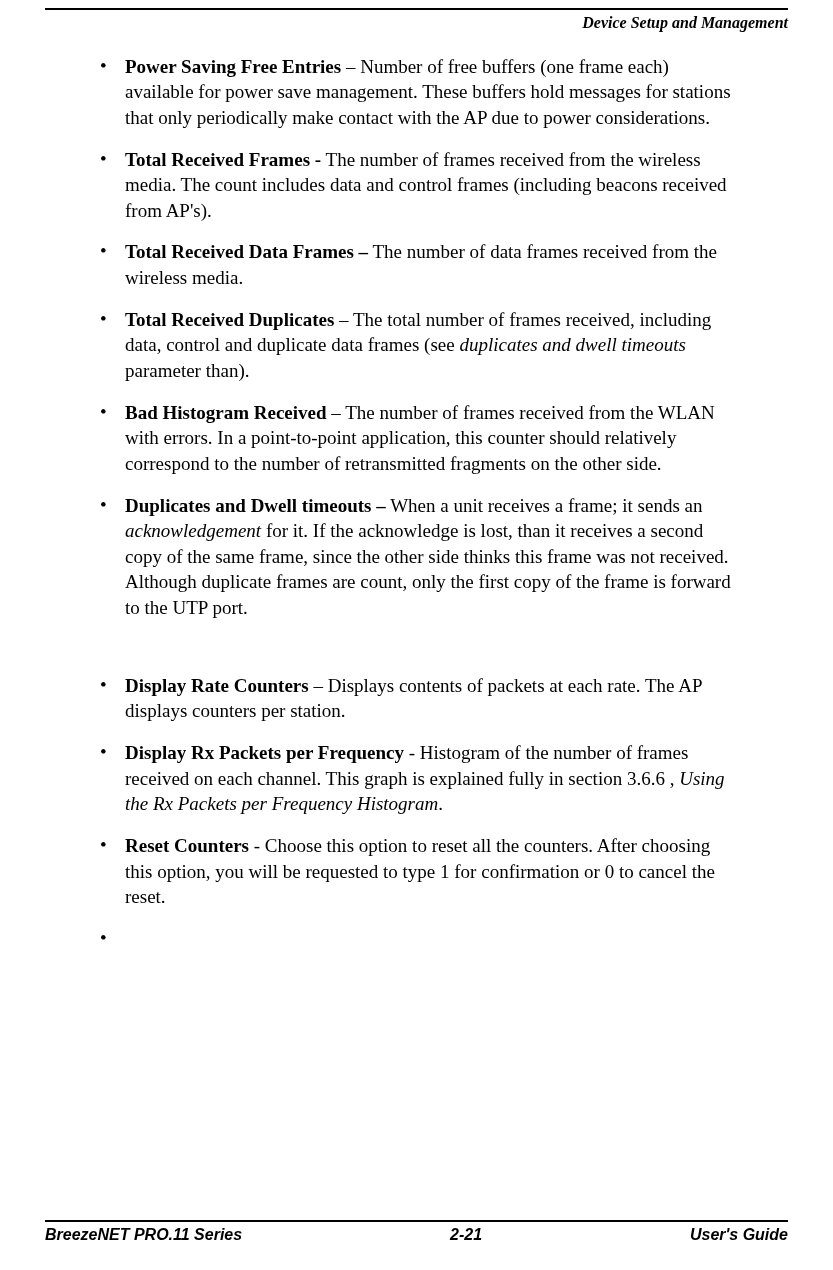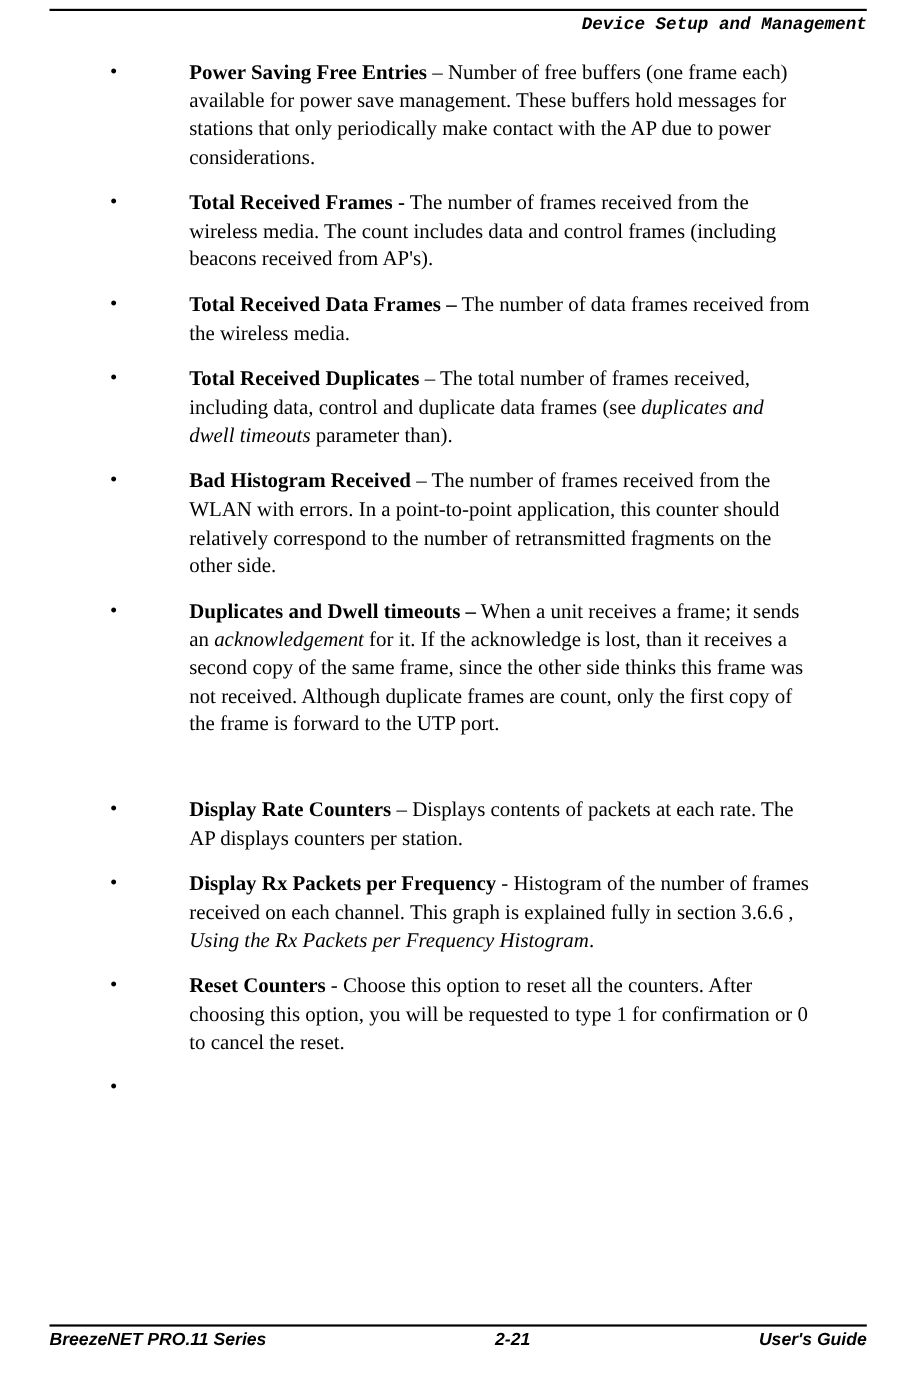--- a/index.html
+++ b/index.html
@@ -19,21 +19,21 @@
       height: 100%;
       box-sizing: border-box;
       position: relative;
     }
     .top-rule {
       border-top: 2px solid black;
       margin-bottom: 2px;
     }
     .header-title {
       text-align: right;
-      font-family: Liberation Mono, monospace;
+      font-family: Liberation Serif, serif;
       font-weight: bold;
       font-style: italic;
       font-size: 16px;
       margin-bottom: 20px;
     }
     .bullet-list {
       list-style: none;
       padding: 0;
       margin: 0;
     }
@@ -43,34 +43,33 @@
       padding-left: 55px;
     }
     .bullet {
       flex: 0 0 25px;
       font-size: 19px;
       line-height: 1.3;
     }
     .bullet-content {
       flex: 1;
       padding-right: 50px;
-      margin-left: 47px;
     }
     .bold-term {
       font-weight: bold;
     }
     .italic-inline {
       font-style: italic;
     }
     .gap {
       height: 36px;
     }
     .footer {
       position: absolute;
-      bottom: 40px;
+      bottom: 24px;
       left: 45px;
       right: 45px;
     }
     .footer-rule {
       border-top: 2px solid black;
       margin-bottom: 2px;
     }
     .footer-row {
       display: flex;
       justify-content: space-between;

